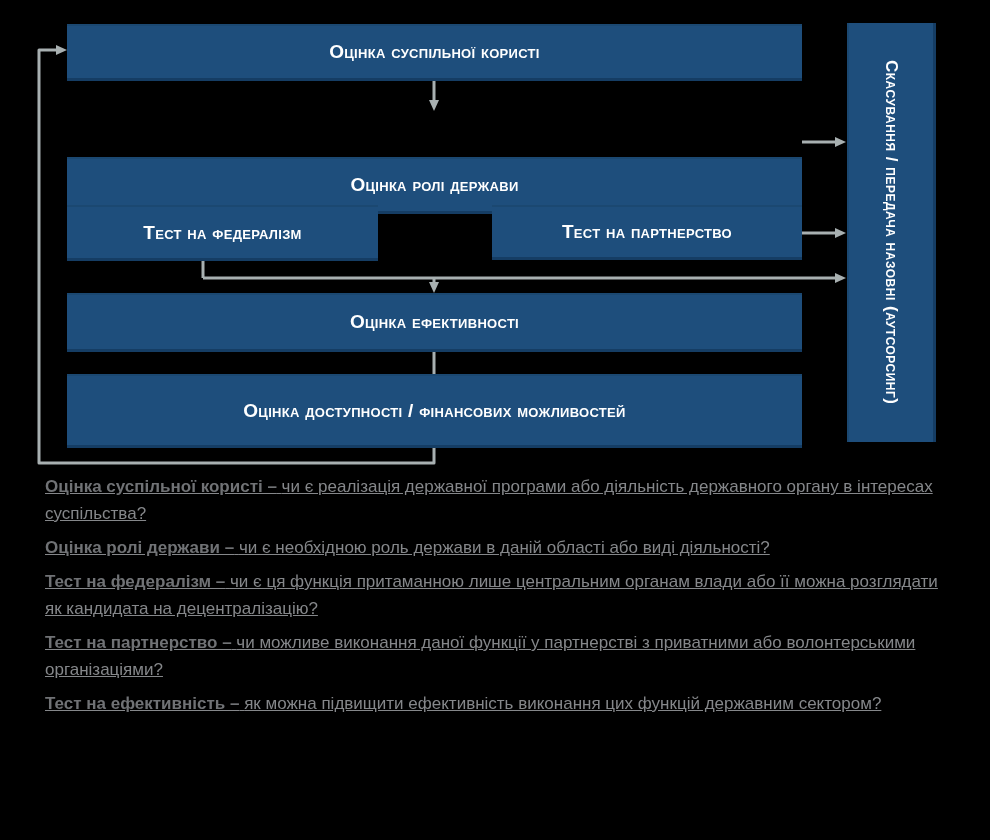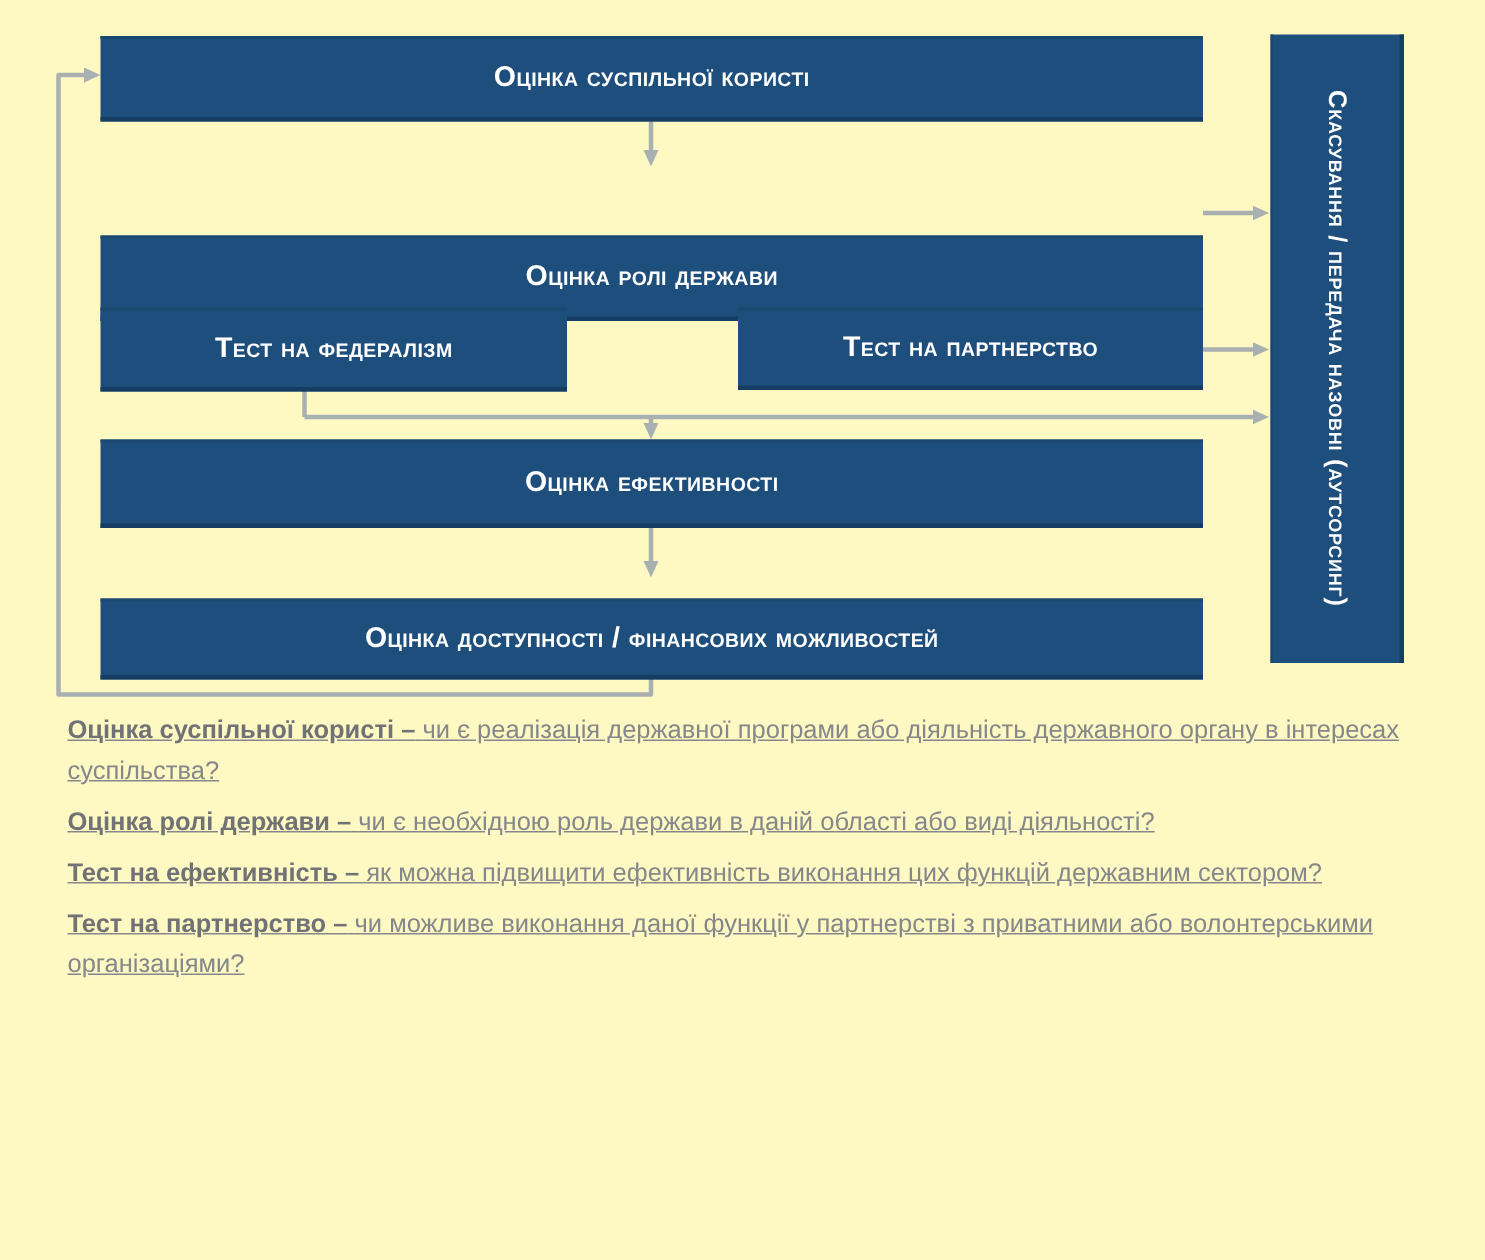--- a/index.html
+++ b/index.html
@@ -1,17 +1,17 @@
 <!DOCTYPE html>
 <html><head>
 <meta charset="utf-8">
 <style>
   html,body { margin:0; padding:0; background:#ffffff; }
   .canvas {
-    position:relative; width:990px; height:840px; background:#fef9c3;
+    position:relative; width:990px; height:840px; background:#000000;
     font-family:"Liberation Sans", sans-serif; overflow:hidden;
   }
   .overlay { position:absolute; left:0; top:0; z-index:1; }
   .box {
     position:absolute; z-index:2; box-sizing:border-box;
     background:#1e4e7c;
     border-top:2px solid #1b4871; border-bottom:3px solid #153d64;
     color:#ffffff; font-weight:700; font-size:19px;
     font-variant:small-caps; letter-spacing:.3px;
     display:flex; align-items:center; justify-content:center; text-align:center;
@@ -68,28 +68,29 @@
   </div>
 
   <div class="box" style="left:492px; top:205px; width:310px; height:55px;">
     <span>Тест на партнерство</span>
   </div>
 
   <div class="box" style="left:67px; top:293px; width:735px; height:59px;text-align:right;">
     <span>Оцінка ефективності</span>
   </div>
 
-  <div class="box" style="left:67px; top:399px; width:735px; height:54px;">
+  <div class="box" style="left:67px; top:374px; width:735px; height:74px;">
     <span>Оцінка доступності / фінансових можливостей</span>
   </div>
 
   <div class="box vbox" style="left:847px; top:23px; width:89px; height:419px;">
     <span>Скасування / передача назовні (аутсорсинг)</span>
   </div>
 
   <div class="textblock">
     <p><b>Оцінка суспільної користі –</b> <span>чи є реалізація державної програми або діяльність державного органу в інтересах суспільства?</span></p>
     <p><b>Оцінка ролі держави –</b> <span>чи є необхідною роль держави в даній області або виді діяльності?</span></p>
+    <p><b>Тест на федералізм –</b> <span>чи є ця функція притаманною лише центральним органам влади або її можна розглядати як кандидата на децентралізацію?</span></p>
+    <p><b>Тест на партнерство –</b> <span>чи можливе виконання даної функції у партнерстві з приватними або волонтерськими організаціями?</span></p>
     <p><b>Тест на ефективність –</b> <span>як можна підвищити ефективність виконання цих функцій державним сектором?</span></p>
-    <p><b>Тест на партнерство –</b> <span>чи можливе виконання даної функції у партнерстві з приватними або волонтерськими організаціями?</span></p>
   </div>
 
 </div>
 
 </body></html>

